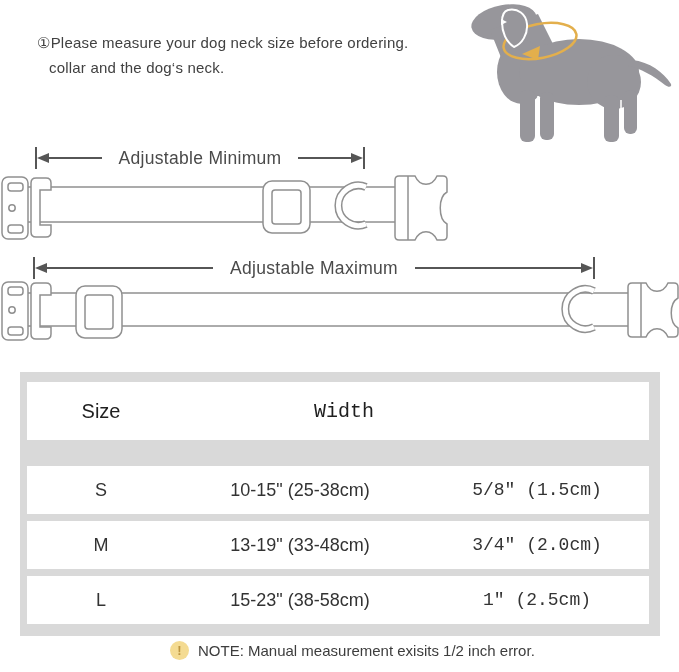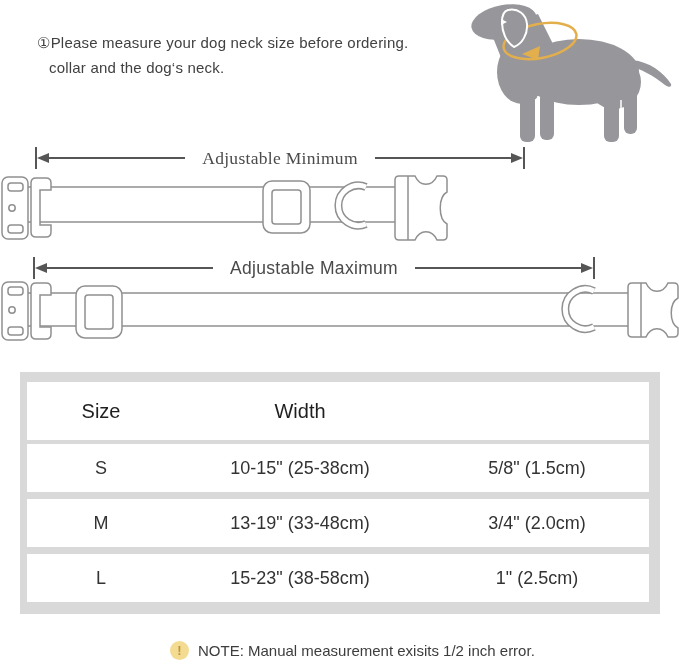--- a/index.html
+++ b/index.html
@@ -19,24 +19,24 @@
   .tri-l{width:0;height:0;border-top:5px solid transparent;border-bottom:5px solid transparent;border-right:12px solid #565656;flex:0 0 auto;}
   .tri-r{width:0;height:0;border-top:5px solid transparent;border-bottom:5px solid transparent;border-left:12px solid #565656;flex:0 0 auto;}
   .aline{flex:1 1 auto;height:2px;background:#565656;}
   .alabel{font-size:17.5px;color:#4a4a4a;padding:0 17px;white-space:nowrap;letter-spacing:0.3px;flex:0 0 auto;}
 
   
   .size-table{left:20px;top:372px;width:640px;background:#d9d9d9;
     padding:10px 11px 12px 7px;box-sizing:border-box;}
   .t-row{display:grid;grid-template-columns:148px 250px 1fr;background:#ffffff;
     align-items:center;text-align:center;}
-  .t-head{height:58px;margin-bottom:4px;font-size:20px;color:#1f1f1f;}
+  .t-head{height:58px;margin-bottom:26px;font-size:20px;color:#1f1f1f;gap:44px;}
   .t-data{height:48px;margin-bottom:7px;font-size:18px;color:#333333;}
   .t-data:last-child{margin-bottom:0;}
-  .t-cell.c3{}
+  .t-cell.c3{font-family:Liberation Mono, monospace;}
 
   
   .note{left:170px;top:641px;display:flex;align-items:center;gap:9px;font-size:15px;color:#3d3d3d;}
   .note-icon{width:19px;height:19px;border-radius:50%;background:#f4db92;color:#bd9640;
     font-weight:bold;font-size:13px;display:flex;align-items:center;justify-content:center;flex:0 0 auto;}
 </style>
 </head>
 <body>
 
 <div class="abs instructions">
@@ -58,21 +58,21 @@
     <rect x="160" y="90" width="13" height="44" rx="6"></rect>
   </g>
   <line x1="74" y1="96" x2="74" y2="138" stroke="#ffffff" stroke-width="1.5"></line>
   <line x1="157" y1="100" x2="157" y2="138" stroke="#ffffff" stroke-width="1.5"></line>
   <ellipse cx="76" cy="41" rx="37" ry="17" transform="rotate(-11 76 41)" fill="none" stroke="#e3af4c" stroke-width="2.5"></ellipse>
   <polygon points="58,54 76,46 74,60" fill="#e3af4c"></polygon>
   <path d="M44,10 C54,8 62,14 63,24 C64,34 58,44 50,47 C42,42 38,32 38,22 C38,15 40,11 44,10 Z" fill="#97969b" stroke="#ffffff" stroke-width="2"></path>
   <polygon points="37,19 43,22 37,25" fill="#ffffff"></polygon>
 </svg>
 
-<div class="meas-arrow" style="left:35px;top:147px;width:490px;font-family:Liberation Serif, serif;">
+<div class="meas-arrow" style="left:35px;top:147px;width:330px;">
   <div class="endbar"></div>
   <div class="tri-l"></div>
   <div class="aline"></div>
   <div class="alabel">Adjustable Minimum</div>
   <div class="aline"></div>
   <div class="tri-r"></div>
   <div class="endbar"></div>
 </div>
 
 <svg class="abs" style="left:0;top:170px;" width="455" height="78" viewBox="0 0 455 78">

